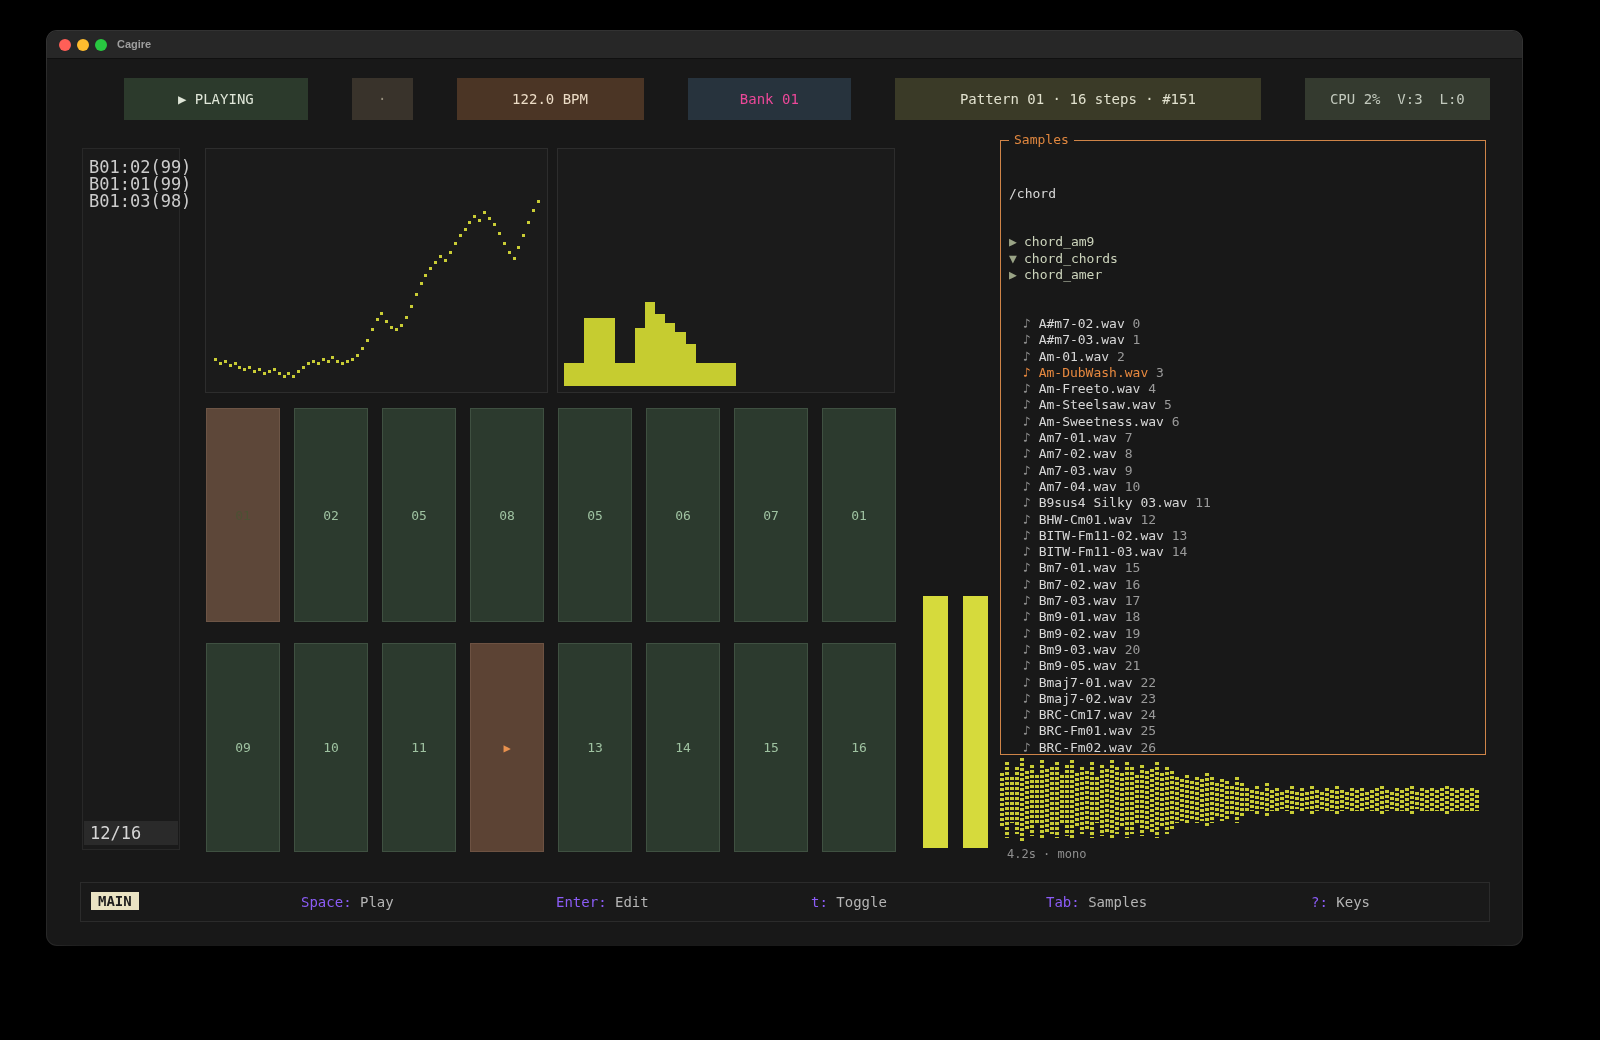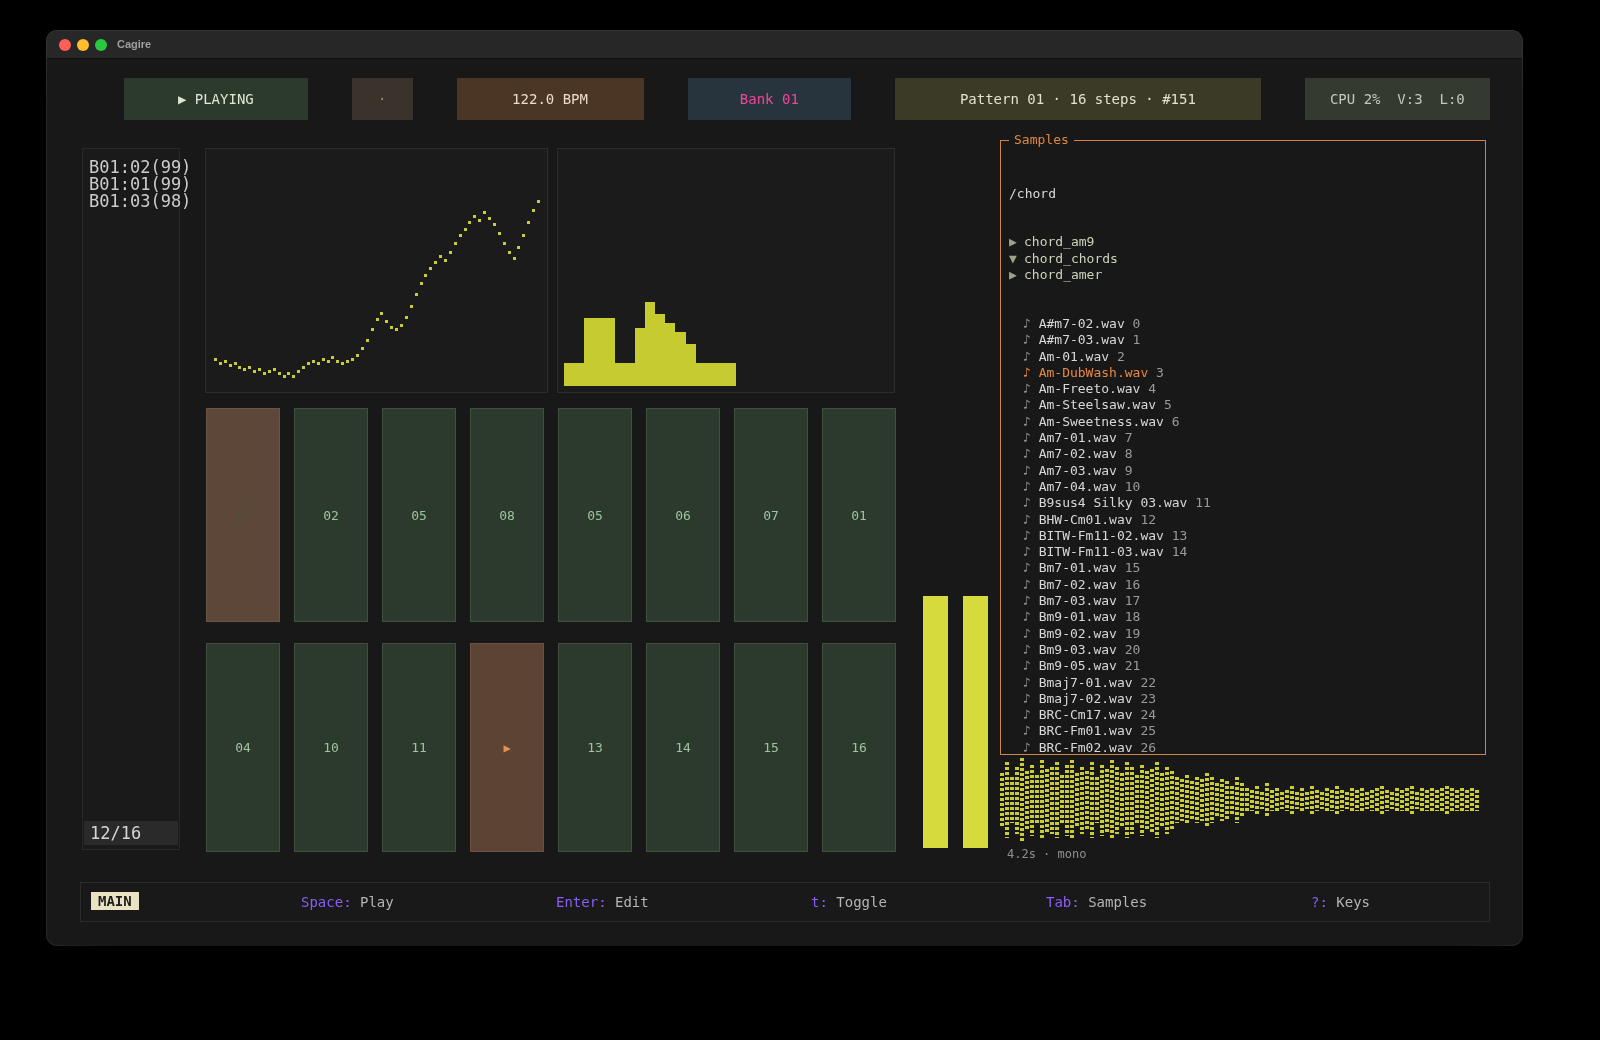--- a/index.html
+++ b/index.html
@@ -277,21 +277,21 @@
       <div class="pad normal">
         <span class="pad-label">06</span>
       </div>
       <div class="pad normal">
         <span class="pad-label">07</span>
       </div>
       <div class="pad normal">
         <span class="pad-label">01</span>
       </div>
       <div class="pad normal">
-        <span class="pad-label">04</span>
+        <span class="pad-label">09</span>
       </div>
       <div class="pad normal">
         <span class="pad-label">10</span>
       </div>
       <div class="pad normal">
         <span class="pad-label">11</span>
       </div>
       <div class="pad playing">
         <span class="pad-label">▶</span>
       </div>

